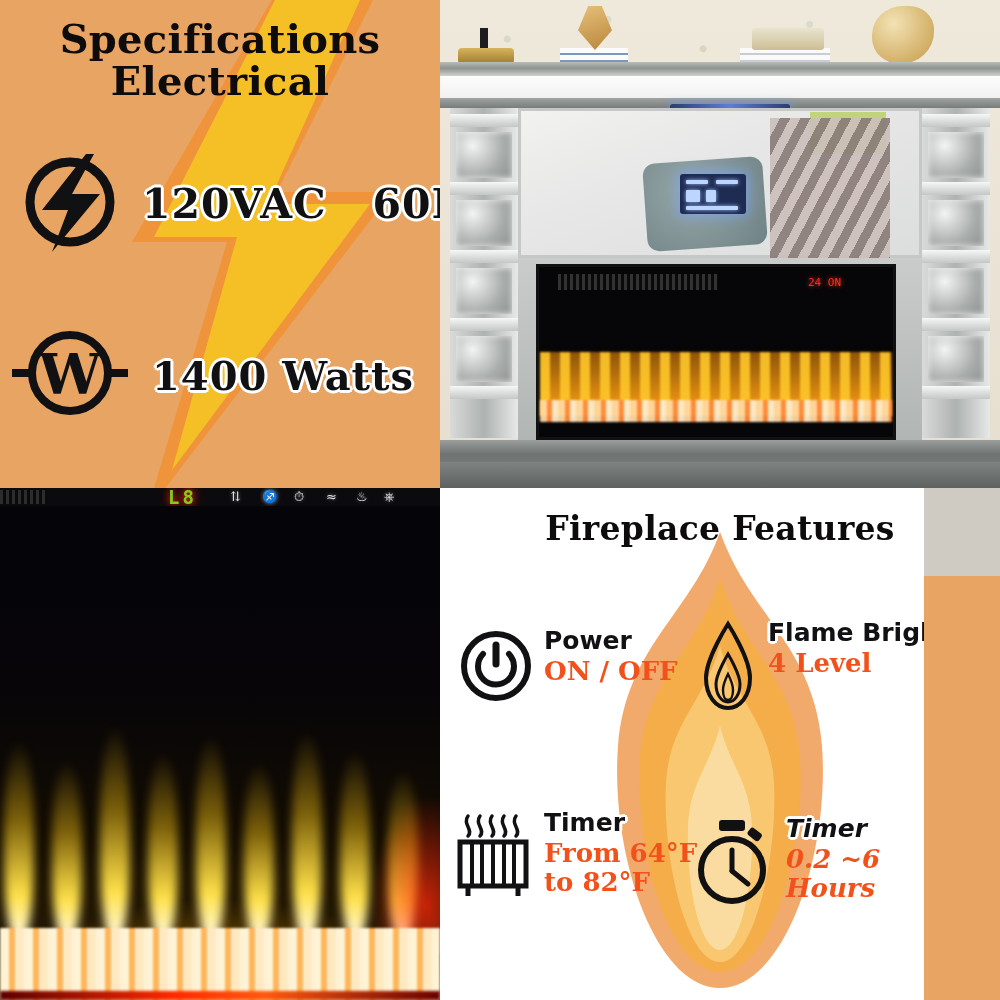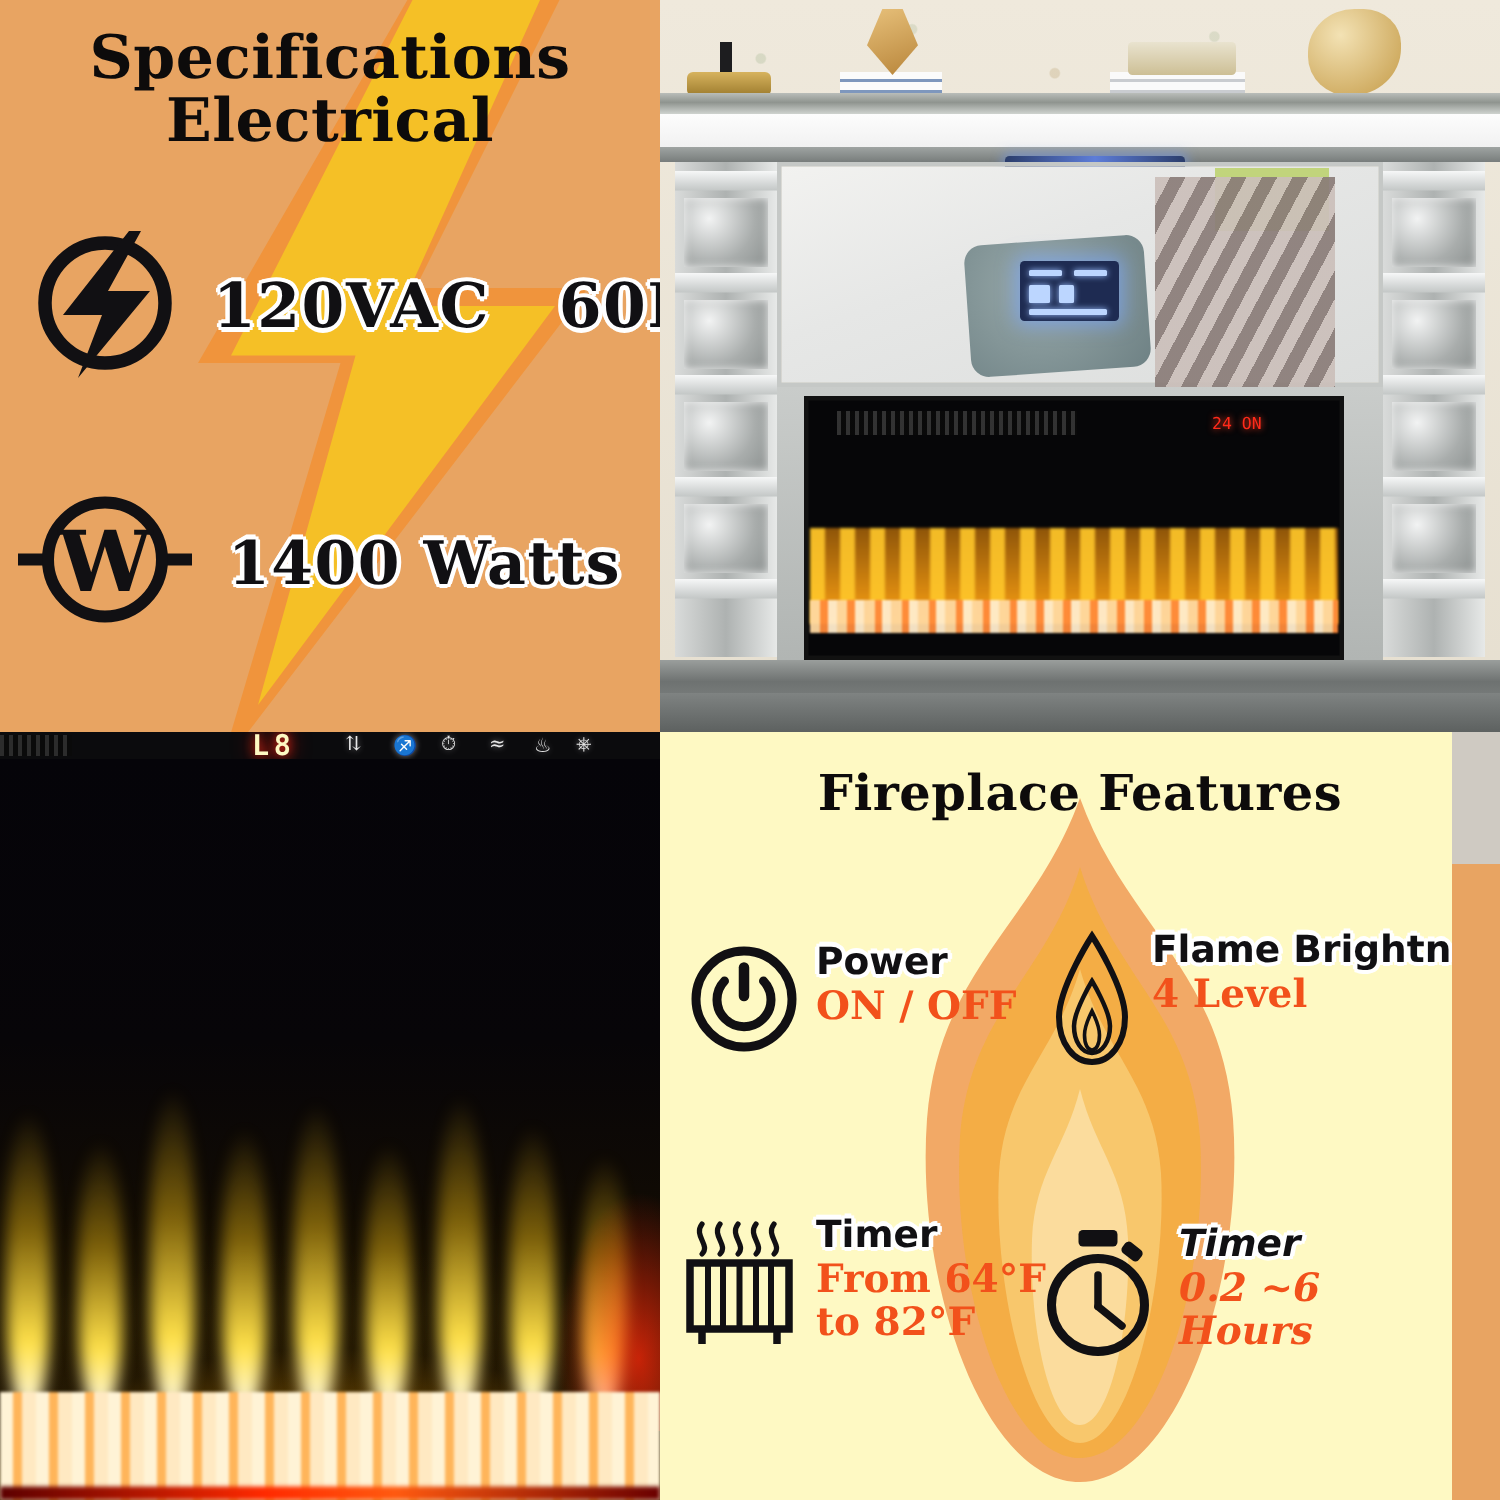--- a/index.html
+++ b/index.html
@@ -4,21 +4,21 @@
 <style>
   html,body{margin:0;padding:0;background:#fff;}
   body{font-family:"DejaVu Serif",serif;}
   .page{position:relative;width:1000px;height:1000px;overflow:hidden;background:#E8A462;}
 
   
   .quad{position:absolute;overflow:hidden;}
   #q-specs   {left:0;   top:0;   width:440px; height:488px; background:#E8A462;}
   #q-photo   {left:440px;top:0;   width:560px; height:576px; background:#cfcac2;}
   #q-closeup {left:0;   top:488px;width:440px; height:512px; background:#08060a;}
-  #q-features{left:440px;top:488px;width:484px;height:512px; background:#fef9c3;padding-left:44px;}
+  #q-features{left:440px;top:488px;width:484px;height:512px; background:#ffffff;}
   .title-blk{
     font-family:"DejaVu Serif",serif;font-weight:bold;color:#0d0b0b;
     text-align:center;line-height:1.06;letter-spacing:.3px;
   }
   .ow{ 
     color:#111013;
     -webkit-text-stroke:0px;
     text-shadow:
       2px 0 0 #fff,-2px 0 0 #fff,0 2px 0 #fff,0 -2px 0 #fff,
       2px 2px 0 #fff,-2px 2px 0 #fff,2px -2px 0 #fff,-2px -2px 0 #fff,
@@ -103,21 +103,21 @@
   #hearth{left:0;top:440px;width:560px;height:48px;
       background:linear-gradient(#9a9e9c,#6e7271 30%,#8d918f);}
   #hearth2{left:0;top:462px;width:560px;height:26px;
       background:linear-gradient(#7f8382,#5d6160);}
 
   
   #cu-bezel{left:0;top:0;width:440px;height:20px;background:#0b0b0d;}
   #cu-panel{left:0;top:0;width:440px;height:18px;}
   #cu-grill{left:0;top:2px;width:48px;height:14px;
       background:repeating-linear-gradient(90deg,#2c2c2c 0 3px,#0a0a0a 3px 6px);}
-  #cu-display{position:absolute;left:168px;top:-2px;color:#fef9c3;
+  #cu-display{position:absolute;left:168px;top:-2px;color:#84cc16;
       font-family:"DejaVu Sans Mono",monospace;font-size:19px;font-weight:bold;
       letter-spacing:3px;text-shadow:0 0 7px #ff2d16,0 0 14px #c01008;}
   .cu-ic{position:absolute;top:1px;color:#e8e8e8;font-size:13px;
       text-shadow:0 0 4px rgba(255,255,255,.45);}
   #cu-box{left:0;top:18px;width:440px;height:494px;
       background:
         radial-gradient(ellipse 120% 70% at 50% 118%, rgba(255,214,0,.95) 0%, rgba(255,170,0,.55) 28%, rgba(60,40,0,.18) 55%, rgba(4,3,4,0) 74%),
         linear-gradient(to top,#2a1d03 0%,#140d02 30%,#070508 62%,#050409 100%);}
   .cuflame{position:absolute;bottom:60px;width:30px;height:200px;border-radius:50% 50% 40% 40%;
       background:linear-gradient(to top,#fffbe8 0%,#ffe14a 22%,rgba(255,200,20,.45) 60%,rgba(255,180,0,0) 100%);

